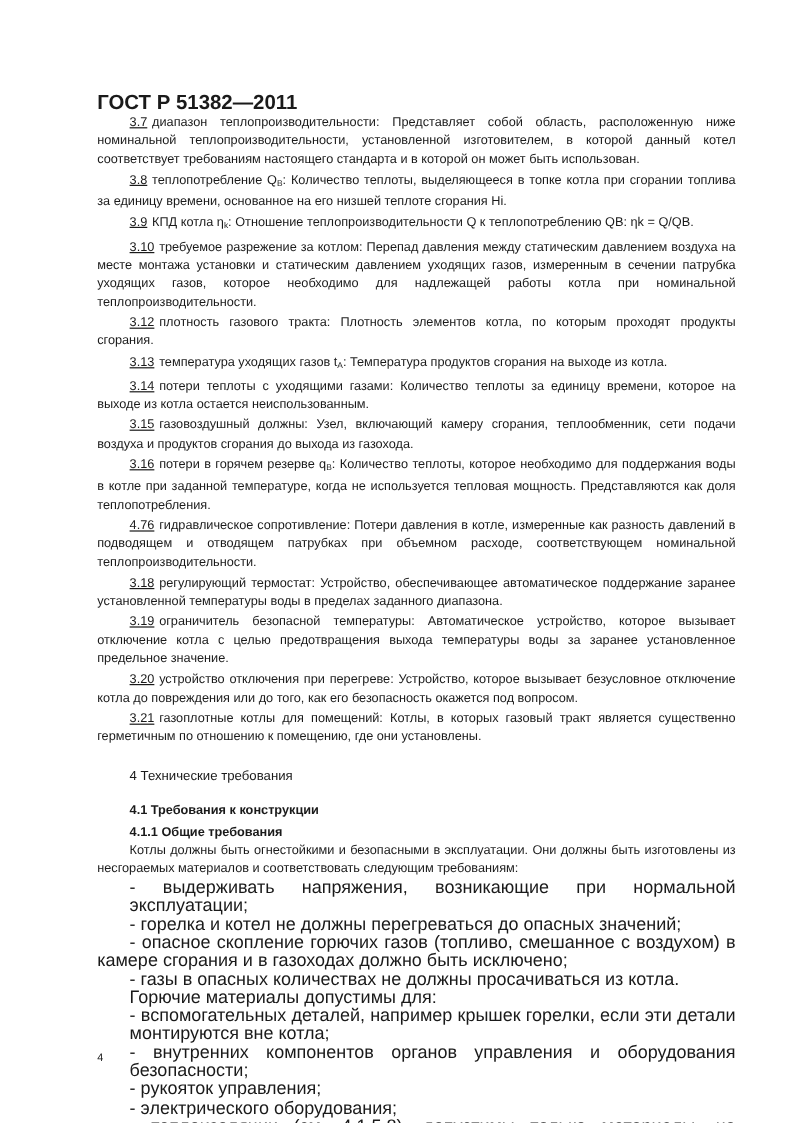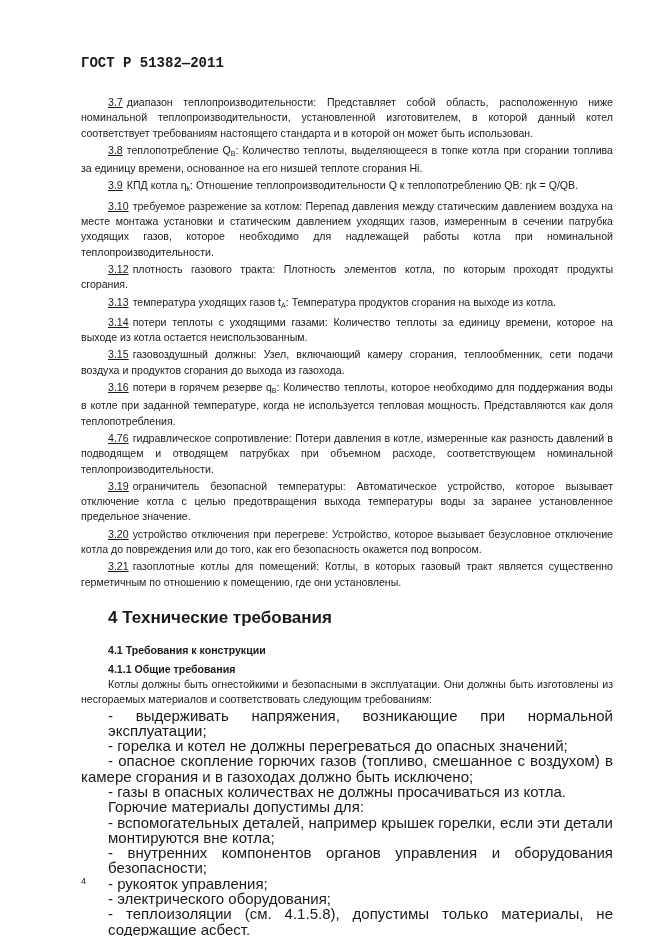--- a/index.html
+++ b/index.html
@@ -1,24 +1,24 @@
 <!DOCTYPE html>
 <html><head>
 <meta charset="utf-8">
 <style>
   html, body { margin: 0; padding: 0; background: #ffffff; }
   body { width: 661px; height: 936px; position: relative; overflow: hidden;
          font-family: "Liberation Sans", sans-serif; color: #1a1a1a; }
   .page { position: absolute; left: 81px; top: 0; width: 532px; }
-  .header { position: absolute; left: 81px; top: 55px; font-size: 14px; font-weight: bold; font-family: Liberation Mono, monospace; }
+  .header { position: absolute; left: 81px; top: 76px; font-size: 17px; font-weight: bold; }
   .para { font-size: 10.6px; line-height: 15.3px; text-align: justify; margin: 0; text-indent: 27px; }
   .term { font-weight: normal; }
   .num { margin-right: 4px; text-decoration: underline; }
   .sub { font-size: 7px; vertical-align: -2px; }
-  .h1 { font-size: 17px; font-weight: bold; margin: 18px 0 0 27px; }
+  .h1 { font-size: 11px; font-weight: normal; margin: 18px 0 0 27px; }
   .h2 { font-size: 10.6px; font-weight: bold; margin: 15px 0 0 27px; line-height: 15px; }
   .h3 { font-size: 10.6px; font-weight: bold; margin: 4px 0 0 27px; line-height: 15px; }
   .list-item { font-size: 15px; line-height: 15.3px; margin: 0; padding-left: 27px; text-indent: 0; text-align: justify; }
   .list-item.wrap { padding-left: 0; text-indent: 27px; }
   .pagenum { position: absolute; left: 81px; top: 876px; font-size: 9px; }
 </style>
 </head>
 <body>
 
 <div class="header">ГОСТ Р 51382—2011</div>
@@ -28,20 +28,21 @@
       <p class="para" style="margin-top: 2px;"><span class="num">3.7</span><span class="term">диапазон теплопроизводительности:</span>  <span>Представляет собой область, расположенную ниже номинальной теплопроизводительности, установленной изготовителем, в которой данный котел соответствует требованиям настоящего стандарта и в которой он может быть использован.</span></p>
       <p class="para" style="margin-top: 2px;"><span class="num">3.8</span><span class="term">теплопотребление Q</span><span class="sub term">B</span><span class="term">:</span>  <span>Количество теплоты, выделяющееся в топке котла при сгорании топлива за единицу времени, основанное на его низшей теплоте сгорания Hi.</span></p>
       <p class="para" style="margin-top: 2px;"><span class="num">3.9</span><span class="term">КПД котла η</span><span class="sub term">k</span><span class="term">:</span>  <span>Отношение теплопроизводительности Q к теплопотреблению QB: ηk = Q/QB.</span></p>
       <p class="para" style="margin-top: 2px;"><span class="num">3.10</span><span class="term">требуемое разрежение за котлом:</span>  <span>Перепад давления между статическим давлением воздуха на месте монтажа установки и статическим давлением уходящих газов, измеренным в сечении патрубка уходящих газов, которое необходимо для надлежащей работы котла при номинальной теплопроизводительности.</span></p>
       <p class="para" style="margin-top: 2px;"><span class="num">3.12</span><span class="term">плотность газового тракта:</span>  <span>Плотность элементов котла, по которым проходят продукты сгорания.</span></p>
       <p class="para" style="margin-top: 2px;"><span class="num">3.13</span><span class="term">температура уходящих газов t</span><span class="sub term">A</span><span class="term">:</span>  <span>Температура продуктов сгорания на выходе из котла.</span></p>
       <p class="para" style="margin-top: 2px;"><span class="num">3.14</span><span class="term">потери теплоты с уходящими газами:</span>  <span>Количество теплоты за единицу времени, которое на выходе из котла остается неиспользованным.</span></p>
       <p class="para" style="margin-top: 2px;"><span class="num">3.15</span><span class="term">газовоздушный должны:</span>  <span>Узел, включающий камеру сгорания, теплообменник, сети подачи воздуха и продуктов сгорания до выхода из газохода.</span></p>
       <p class="para" style="margin-top: 2px;"><span class="num">3.16</span><span class="term">потери в горячем резерве q</span><span class="sub term">B</span><span class="term">:</span>  <span>Количество теплоты, которое необходимо для поддержания воды в котле при заданной температуре, когда не используется тепловая мощность. Представляются как доля теплопотребления.</span></p>
       <p class="para" style="margin-top: 2px;"><span class="num">4.76</span><span class="term">гидравлическое сопротивление:</span>  <span>Потери давления в котле, измеренные как разность давлений в подводящем и отводящем патрубках при объемном расходе, соответствующем номинальной теплопроизводительности.</span></p>
+      <p class="para" style="margin-top: 2px;"><span class="num">3.18</span><span class="term">регулирующий термостат:</span>  <span>Устройство, обеспечивающее автоматическое поддержание заранее установленной температуры воды в пределах заданного диапазона.</span></p>
       <p class="para" style="margin-top: 2px;"><span class="num">3.19</span><span class="term">ограничитель безопасной температуры:</span>  <span>Автоматическое устройство, которое вызывает отключение котла с целью предотвращения выхода температуры воды за заранее установленное предельное значение.</span></p>
       <p class="para" style="margin-top: 2px;"><span class="num">3.20</span><span class="term">устройство отключения при перегреве:</span>  <span>Устройство, которое вызывает безусловное отключение котла до повреждения или до того, как его безопасность окажется под вопросом.</span></p>
       <p class="para" style="margin-top: 2px;"><span class="num">3.21</span><span class="term">газоплотные котлы для помещений:</span>  <span>Котлы, в которых газовый тракт является существенно герметичным по отношению к помещению, где они установлены.</span></p>
     </div>
 
   <div class="h1">4  Технические требования</div>
   <div class="h2">4.1  Требования к конструкции</div>
   <div class="h3">4.1.1  Общие требования</div>
 
   <p class="para">Котлы должны быть огнестойкими и безопасными в эксплуатации. Они должны быть изготовлены из несгораемых материалов и соответствовать следующим требованиям:</p>

